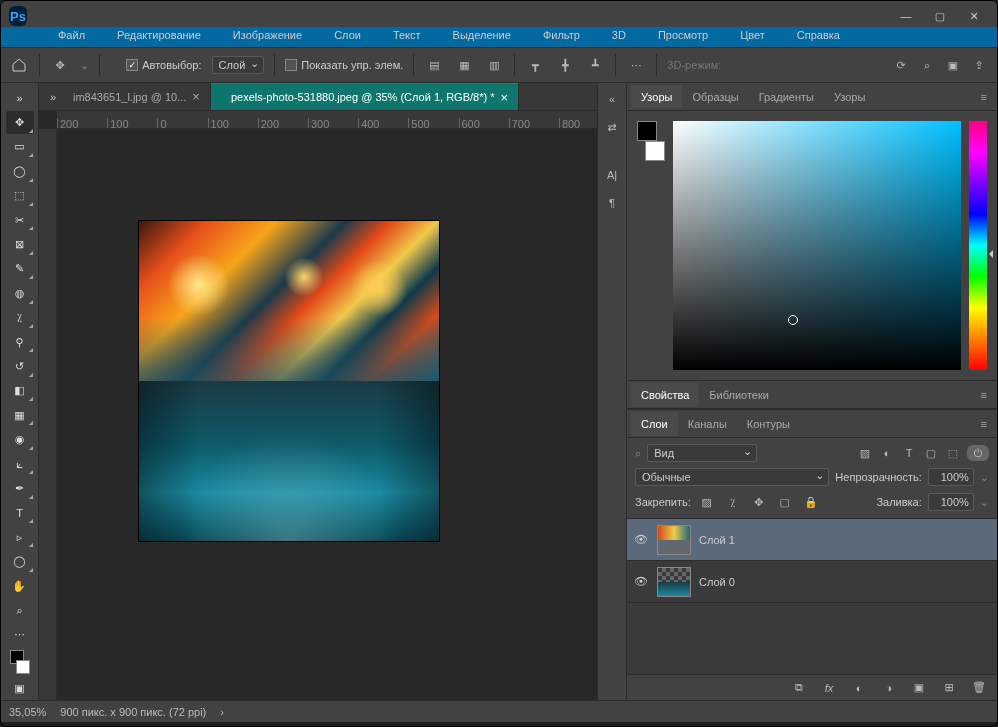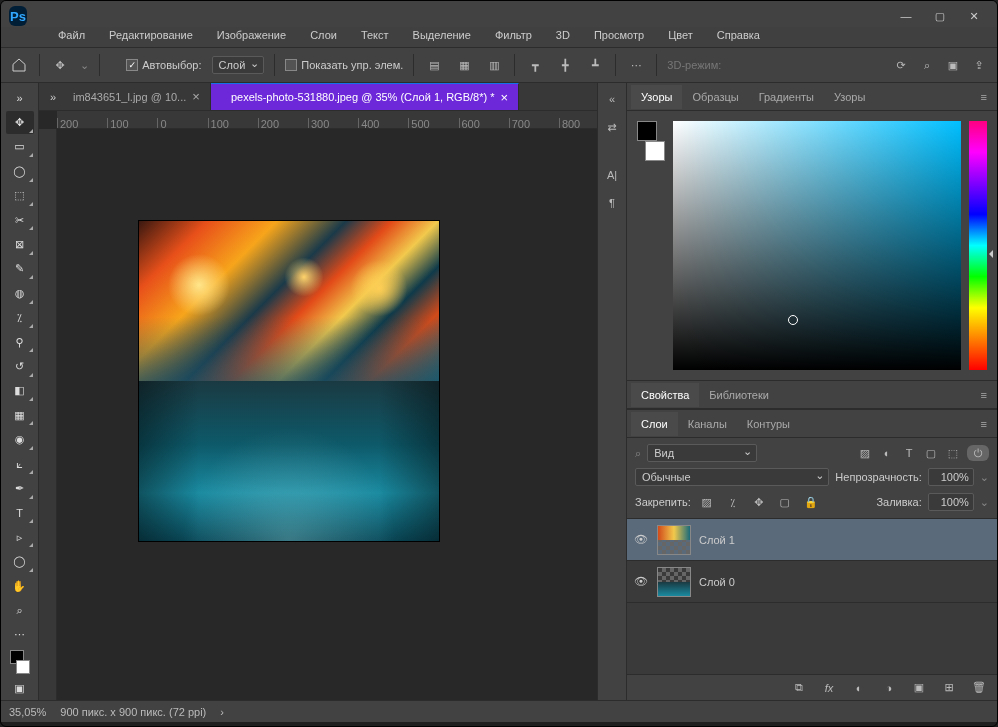--- a/index.html
+++ b/index.html
@@ -1,39 +1,39 @@
 <!DOCTYPE html>
 <html><head>
 <meta charset="utf-8">
 <style>
 * { margin: 0; padding: 0; box-sizing: border-box; font-family: "Segoe UI", Tahoma, sans-serif; font-size: 11px; user-select: none; }
 body { background: #1f1f1f; color: #ccc; width: 998px; height: 727px; overflow: hidden; border: 1px solid #000; border-radius: 6px; }
 .titlebar { height: 30px; background: #424242; display:flex; align-items:center; padding: 0 8px; }
 .ps-logo { width:18px; height:20px; background:#001e36; color:#31a8ff; font-weight:bold; display:flex; align-items:center; justify-content:center; border-radius:6px; font-size:13px; margin-right:10px;}
 .winbtns { margin-left:auto; display:flex; gap:20px; padding-right:8px;}
 .winbtn { width:14px; height:14px; color:#ccc; display:flex; align-items:center; justify-content:center; cursor:pointer;}
-.menubar { height:20px; background:#404040; display:flex; gap:10px; padding:0 8px 4px 50px; margin-top:-4px;}
+.menubar { height:20px; background:#0369a1; display:flex; gap:18px; padding:0 8px 4px 50px; margin-top:-4px;}
 .menubar span { padding: 2px 7px; cursor:pointer; }
 .optbar { height:36px; background:#424242; border-top:1px solid #2c2c2c; border-bottom:1px solid #2c2c2c; display:flex; align-items:center; padding:0 8px; gap:10px;}
 .opt-sep { width:1px; height:22px; background:#2c2c2c; }
 .checkbox { width:12px; height:12px; border:1px solid #888; display:inline-flex; align-items:center; justify-content:center; margin-right:4px; background:#535353;}
 .checkbox.on::after { content:"✓"; font-size:9px; color:#fff;}
 .select { background:#3a3a3a; border:1px solid #5a5a5a; padding:2px 18px 2px 6px; position:relative; border-radius:2px;}
 .select::after { content:"⌄"; position:absolute; right:4px; top:0; color:#ccc;}
 .icon-btn { width:20px; height:20px; display:flex; align-items:center; justify-content:center; color:#bbb; cursor:pointer;}
 .main { display:flex; height: calc(100% - 30px - 20px - 36px - 22px); }
 .toolbar-left { width:38px; background:#424242; border-right:1px solid #2c2c2c; display:flex; flex-direction:column; align-items:center; padding-top:4px; gap:2px;}
 .tool { width:28px; height:26px; display:flex; align-items:center; justify-content:center; color:#ddd; cursor:pointer; border-radius:2px; position:relative;}
 .tool.active { background:#2c2c2c; }
 .tool-corner::after{content:""; position:absolute; right:1px; bottom:1px; border:2px solid transparent; border-right-color:#aaa; border-bottom-color:#aaa; width:0; height:0;}
 .doc-area { flex:1; display:flex; flex-direction:column; background:#282828;}
 .tabs { height:28px; background:#383838; display:flex; align-items:stretch; padding-left:24px; border-bottom:1px solid #2c2c2c;}
 .tabs .chev { width:20px; display:flex; align-items:center; justify-content:center; margin-left:-20px;}
 .tab { padding:0 10px; display:flex; align-items:center; gap:6px; border-right:1px solid #2c2c2c; cursor:pointer; color:#aaa;}
-.tab.active { background:#6d28d9; color:#fff; border-top:1px solid #1473e6;padding-left:20px;}
+.tab.active { background:#0f766e; color:#fff; border-top:1px solid #1473e6;padding-left:20px;}
 .tab .close{font-size:13px;}
 .canvas-wrap { flex:1; position:relative; overflow:hidden; background:#282828;}
 .ruler-h { position:absolute; top:0; left:18px; right:0; height:18px; background:#383838; border-bottom:1px solid #2c2c2c; font-size:8px; color:#888; display:flex; align-items:flex-end;gap:12px;}
 .ruler-h span{ display:inline-block; width:50px; text-align:left; border-left:1px solid #666; padding-left:2px; height:10px;}
 .ruler-v { position:absolute; top:18px; left:0; bottom:0; width:18px; background:#383838; border-right:1px solid #2c2c2c; font-size:8px; color:#888; writing-mode:vertical-rl;}
 .canvas { position:absolute; top:110px; left:100px; width:300px; height:320px; box-shadow:0 0 0 1px #000;}
 .canvas .top { height:160px; background:linear-gradient(135deg,#3a1810 0%,#e8501a 15%,#f7a51b 30%,#1a3a4a 45%,#e24a18 55%,#f2c94c 65%,#0e3a4a 75%,#d14a1a 85%,#1a6a7a 100%); position:relative; overflow:hidden;}
 .canvas .top::before{content:"";position:absolute;inset:0;background:radial-gradient(circle at 20% 40%,#ffe68a 0%,transparent 12%),radial-gradient(circle at 55% 35%,#ffd36b 0%,transparent 10%),radial-gradient(circle at 80% 42%,#ffcf55 0%,transparent 11%),linear-gradient(to top,rgba(30,80,100,.7) 0%,transparent 40%);}
 .canvas .bot { height:160px; background:linear-gradient(to bottom,#1a3a42 0%,#0d5a6a 40%,#1a8aa0 70%,#0a4a5a 100%); position:relative; filter:blur(0.5px);}
 .canvas .bot::before{content:"";position:absolute;inset:0;background:radial-gradient(ellipse at 50% 100%,rgba(200,255,255,.25),transparent 50%),linear-gradient(to right,rgba(0,0,0,.4) 0%,transparent 20%,transparent 80%,rgba(0,0,0,.4) 100%);}

